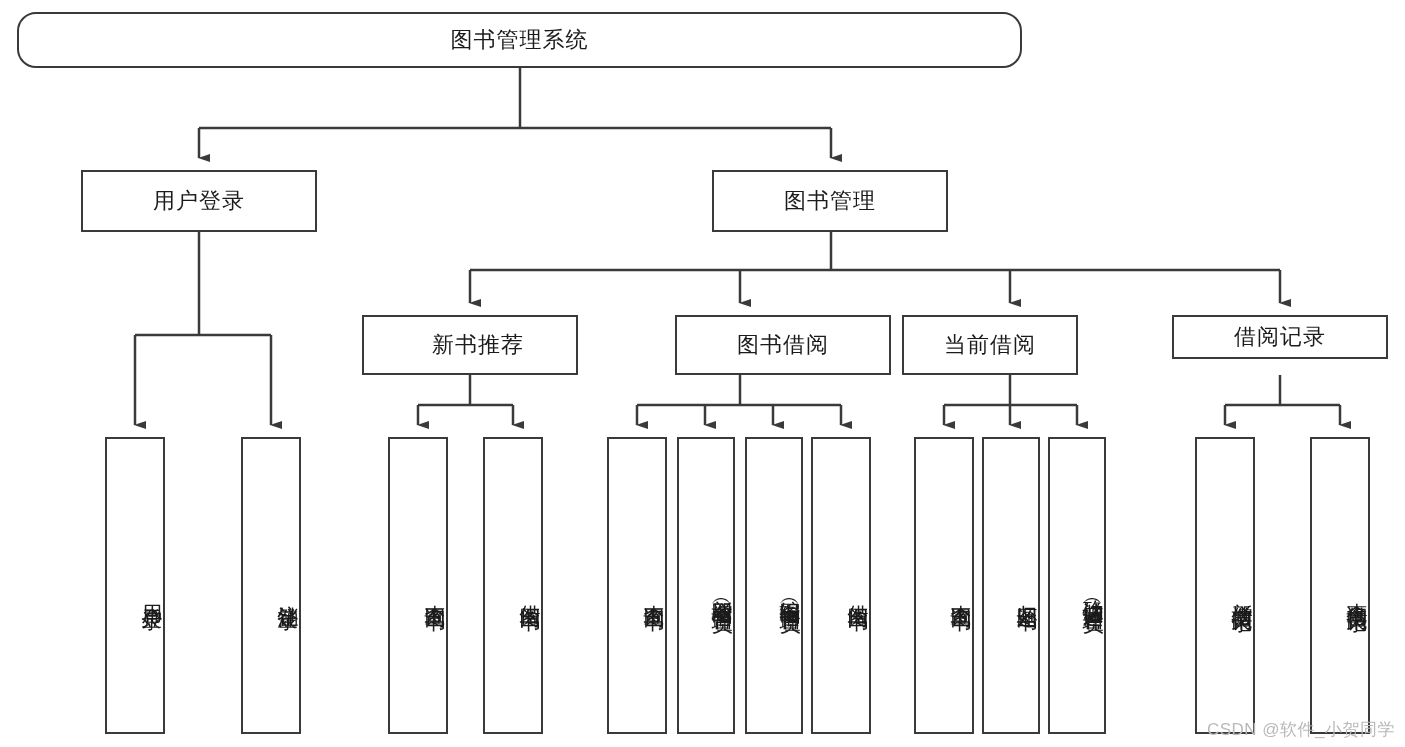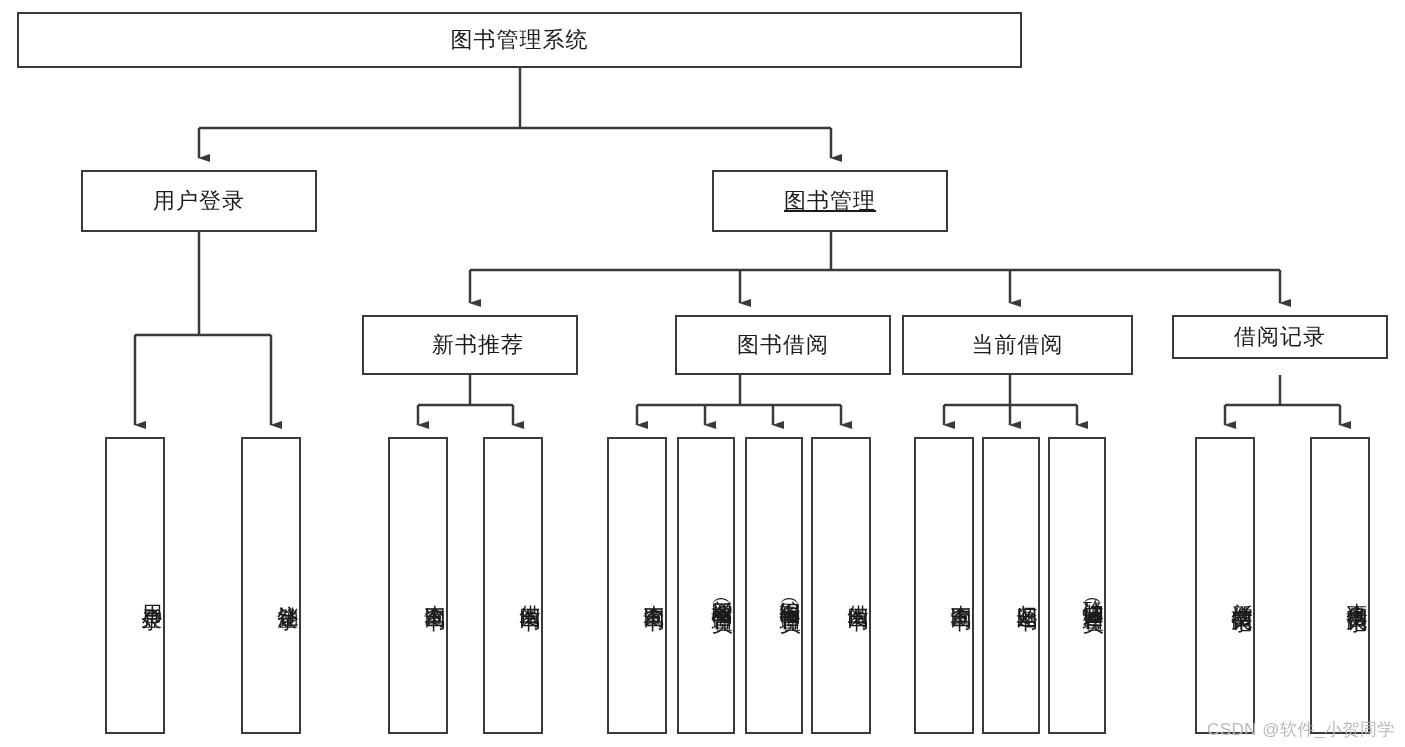--- a/index.html
+++ b/index.html
@@ -115,38 +115,38 @@
       <path d="M1010,405 L1010,425" marker-end="url(#arw)"></path>
       <path d="M1077,405 L1077,425" marker-end="url(#arw)"></path>
 
       <path d="M1280,375 L1280,405"></path>
       <path d="M1225,405 L1340,405"></path>
       <path d="M1225,405 L1225,425" marker-end="url(#arw)"></path>
       <path d="M1340,405 L1340,425" marker-end="url(#arw)"></path>
     </g>
   </svg>
 
-  <div class="node horiz" style="left:17px;top:12px;width:1005px;height:56px;">
+  <div class="node horiz" style="left:17px;top:12px;width:1005px;height:56px;border-radius:19px;">
     <span class="lbl">图书管理系统</span>
   </div>
 
   <div class="node horiz" style="left:81px;top:170px;width:236px;height:62px;">
     <span class="lbl">用户登录</span>
   </div>
-  <div class="node horiz" style="left:712px;top:170px;width:236px;height:62px;text-decoration:underline;">
+  <div class="node horiz" style="left:712px;top:170px;width:236px;height:62px;">
     <span class="lbl">图书管理</span>
   </div>
 
   <div class="node horiz" style="left:362px;top:315px;width:216px;height:60px;padding-left:16px;">
     <span class="lbl">新书推荐</span>
   </div>
   <div class="node horiz" style="left:632px;top:315px;width:216px;height:60px;margin-left:43px;">
     <span class="lbl">图书借阅</span>
   </div>
-  <div class="node horiz" style="left:902px;top:315px;width:231px;height:60px;">
+  <div class="node horiz" style="left:902px;top:315px;width:176px;height:60px;">
     <span class="lbl">当前借阅</span>
   </div>
   <div class="node horiz" style="left:1172px;top:315px;width:216px;height:44px;">
     <span class="lbl">借阅记录</span>
   </div>
 
   <div class="node vert" style="left:105px;top:437px;width:60px;height:297px;">
     <span class="lbl">用户登录</span>
   </div>
   <div class="node vert" style="left:241px;top:437px;width:60px;height:297px;">

